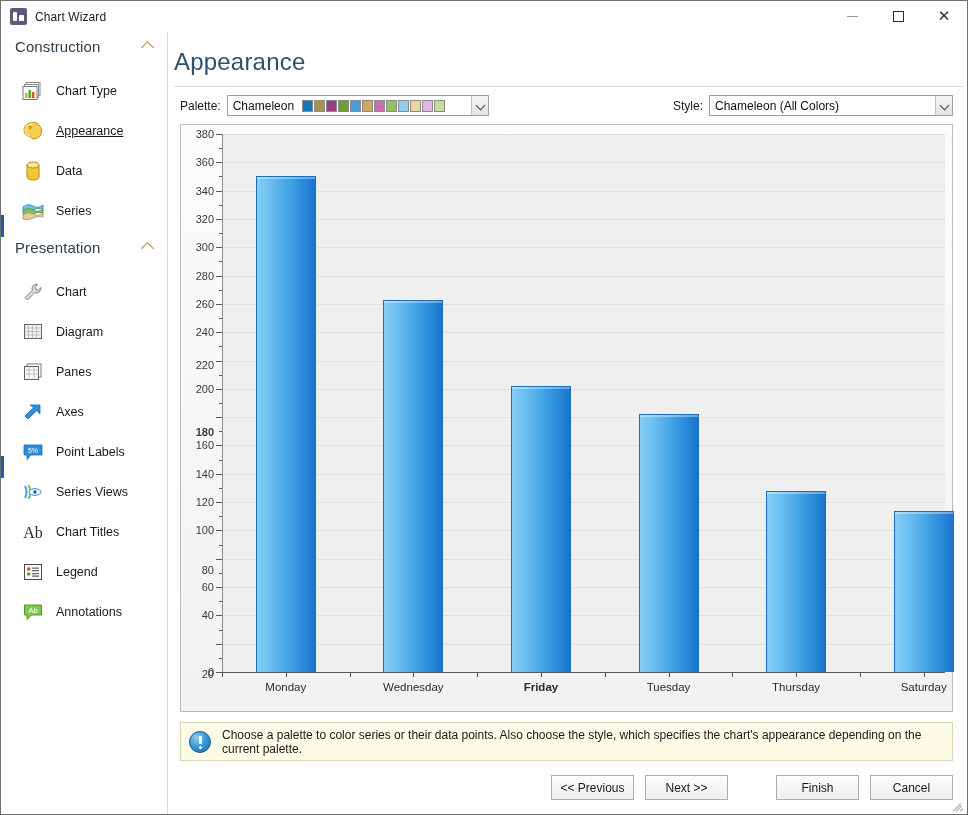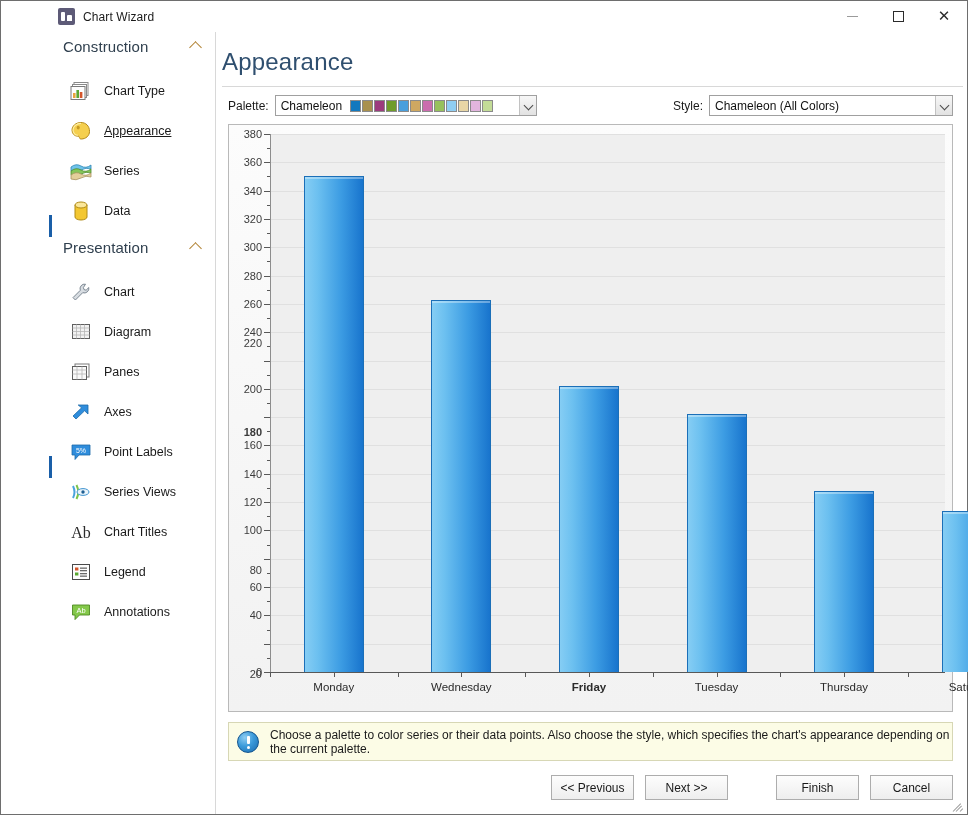--- a/index.html
+++ b/index.html
@@ -12,21 +12,20 @@
     overflow: hidden;
   }
 
   #app {
     position: relative;
     width: 968px; height: 815px;
     background: #ffffff;
     border: 1px solid #6e6e6e;
     display: flex;
     flex-direction: column;
-    padding-left: 48px;
   }
 
   
   .titlebar {
     height: 31px;
     flex: 0 0 31px;
     background: #ffffff;
     display: flex;
     align-items: center;
     padding-left: 9px;
@@ -442,37 +441,37 @@
             <path d="M12 3.5C6.8 3.5 3 7 3 11.2c0 3.6 2.7 6 5.8 6 1.1 0 1.6.6 1.6 1.3 0 .9.8 1.5 1.8 1.5 4.6 0 8.3-3.2 8.3-7.6C20.5 7 16.9 3.5 12 3.5z" fill="#f5cf4e" stroke="#b58a1a" stroke-width="1"></path>
             <path d="M12 4.4c-4.6 0-8 3-8 6.7 0 3 2.3 5.1 4.9 5.1" fill="none" stroke="#fdf0a8" stroke-width="1.1"></path>
             <ellipse cx="9.2" cy="8.6" rx="1.5" ry="1.9" fill="#c79a23"></ellipse>
           </svg>
         </span>
         <span class="nav-label">Appearance</span>
       </div>
 
       <div class="nav-item">
         <span class="nav-ico">
+          <svg class="ic-data" viewBox="0 0 24 24">
+            <path d="M6 6 h12 v12 a6 3 0 0 1 -12 0 z" fill="#f3c731" stroke="#b08a15" stroke-width="1"></path>
+            <ellipse cx="12" cy="6" rx="6" ry="3" fill="#fbe79a" stroke="#b08a15" stroke-width="1"></ellipse>
+          </svg>
+        </span>
+        <span class="nav-label">Data</span>
+      </div>
+
+      <div class="nav-item">
+        <span class="nav-ico">
           <svg class="ic-series" viewBox="0 0 24 24">
             <path d="M2 8 Q7 4 12 7 T22 6 L22 10 Q17 8 12 11 T2 12 Z" fill="#6fc3ea" stroke="#2d87b5" stroke-width=".8"></path>
             <path d="M2 12 Q7 8 12 11 T22 10 L22 14 Q17 12 12 15 T2 16 Z" fill="#85c659" stroke="#4b8c2c" stroke-width=".8"></path>
             <path d="M2 16 Q7 12 12 15 T22 14 L22 18 Q17 16 12 19 T2 20 Z" fill="#e3cf9a" stroke="#a89360" stroke-width=".8"></path>
           </svg>
         </span>
         <span class="nav-label">Series</span>
-      </div>
-
-      <div class="nav-item">
-        <span class="nav-ico">
-          <svg class="ic-data" viewBox="0 0 24 24">
-            <path d="M6 6 h12 v12 a6 3 0 0 1 -12 0 z" fill="#f3c731" stroke="#b08a15" stroke-width="1"></path>
-            <ellipse cx="12" cy="6" rx="6" ry="3" fill="#fbe79a" stroke="#b08a15" stroke-width="1"></ellipse>
-          </svg>
-        </span>
-        <span class="nav-label">Data</span>
       </div>
 
       <div class="group-header" style="margin-top:8px">
         <span class="group-title">Presentation</span>
         <span class="chev"></span>
       </div>
 
       <div class="nav-item">
         <span class="nav-ico">
           <svg class="ic-chart" viewBox="0 0 24 24">
@@ -641,21 +640,21 @@
               <div class="ylabel" style="top: 549px;">20</div>
               <div class="ylabel" style="top: 490.368px;">40</div>
               <div class="ylabel" style="top: 462.053px;">60</div>
               <div class="ylabel" style="top: 445px;">80</div>
               <div class="ylabel" style="top: 405.421px;">100</div>
               <div class="ylabel" style="top: 377.105px;">120</div>
               <div class="ylabel" style="top: 348.789px;">140</div>
               <div class="ylabel" style="top: 320.474px;">160</div>
               <div class="ylabel" style="top: 307px; font-weight: bold;">180</div>
               <div class="ylabel" style="top: 263.842px;">200</div>
-              <div class="ylabel" style="top: 218px;">220</div>
+              <div class="ylabel" style="top: 240px;">220</div>
               <div class="ylabel" style="top: 207.211px;">240</div>
               <div class="ylabel" style="top: 178.895px;">260</div>
               <div class="ylabel" style="top: 150.579px;">280</div>
               <div class="ylabel" style="top: 122.263px;">300</div>
               <div class="ylabel" style="top: 93.9474px;">320</div>
               <div class="ylabel" style="top: 65.6316px;">340</div>
               <div class="ylabel" style="top: 37.3158px;">360</div>
               <div class="ylabel" style="top: 9px;">380</div>
             </div>
           <div id="yticks-layer">

